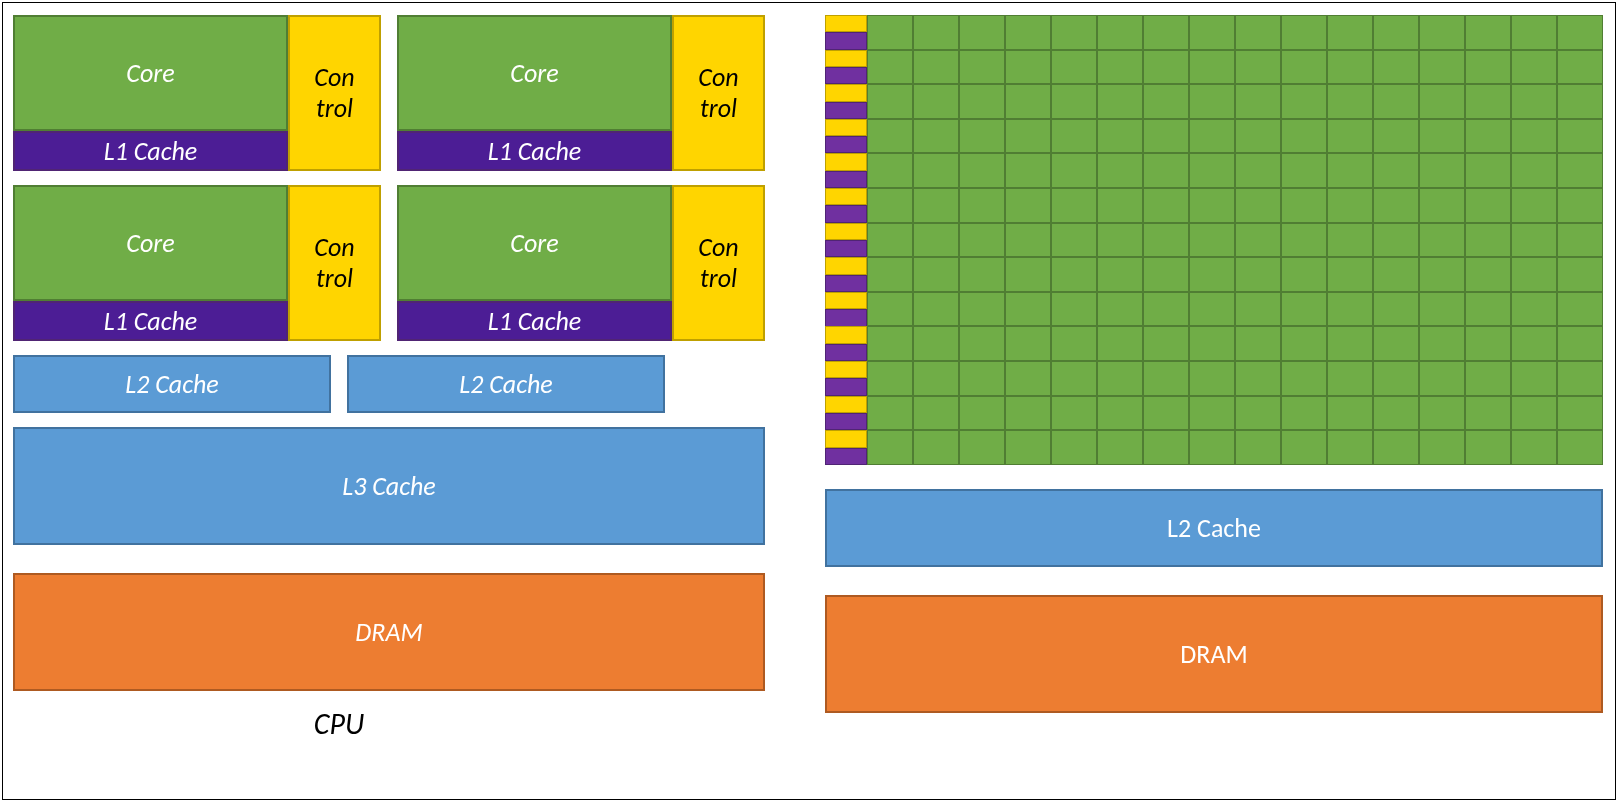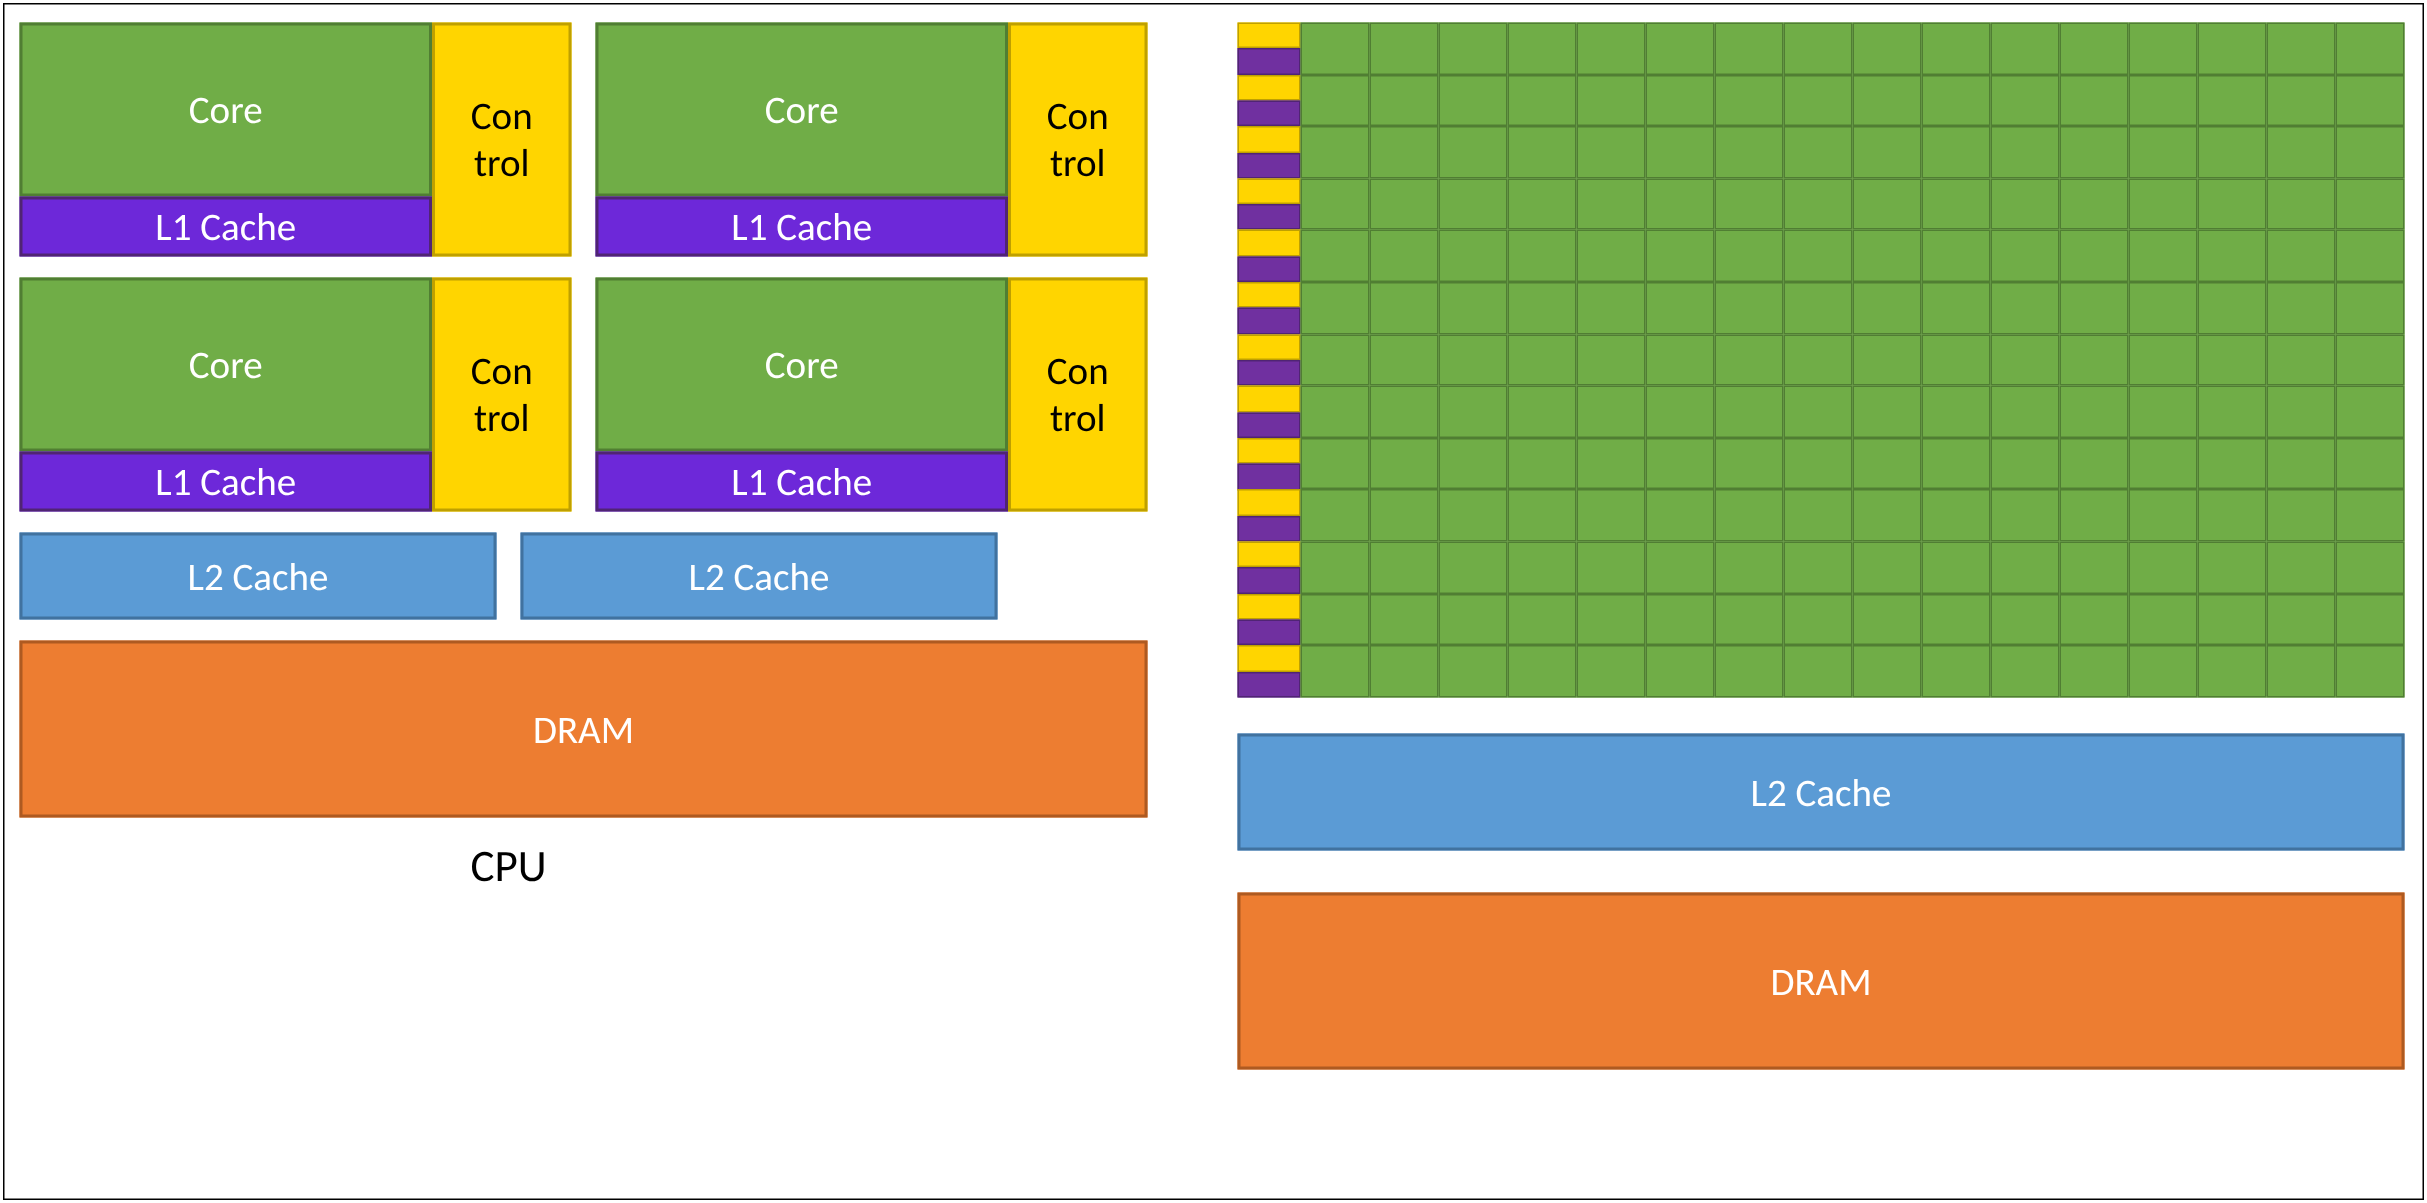--- a/index.html
+++ b/index.html
@@ -16,20 +16,21 @@
       top: 2px;
       width: 1614px;
       height: 798px;
       border: 1px solid #000;
     }
     .cpu-side {
       position: absolute;
       left: 10px;
       top: 12px;
       width: 652px;
+      font-style: italic;
     }
     .gpu-side {
       position: absolute;
       left: 822px;
       top: 12px;
       width: 778px;
     }
 
     
     .core-row {
@@ -51,21 +52,21 @@
       background: #70AD47;
       border: 2px solid #507E33;
       height: 116px;
       display: flex;
       align-items: center;
       justify-content: center;
       color: #fff;
       font-size: 26px;
     }
     .l1-block {
-      background: #6d28d9;
+      background: #4c1d95;
       border: 2px solid #502474;
       height: 40px;
       display: flex;
       align-items: center;
       justify-content: center;
       color: #fff;
       font-size: 26px;
     }
     .control-block {
       background: #FFD500;
@@ -225,20 +226,21 @@
             <span>Con<br>trol</span>
           </div>
       </div>
     </div>
 
     <div class="l2-row">
       <div class="l2-block">L2 Cache</div>
       <div class="l2-block">L2 Cache</div>
     </div>
 
+    <div class="l3-block">L3 Cache</div>
 
     <div class="dram-block cpu-dram">DRAM</div>
 
     <div class="label-bottom">CPU</div>
   </div>
 
   <div class="gpu-side">
 
     <div class="gpu-grid" id="gpu-grid">
         <div class="gpu-row">

